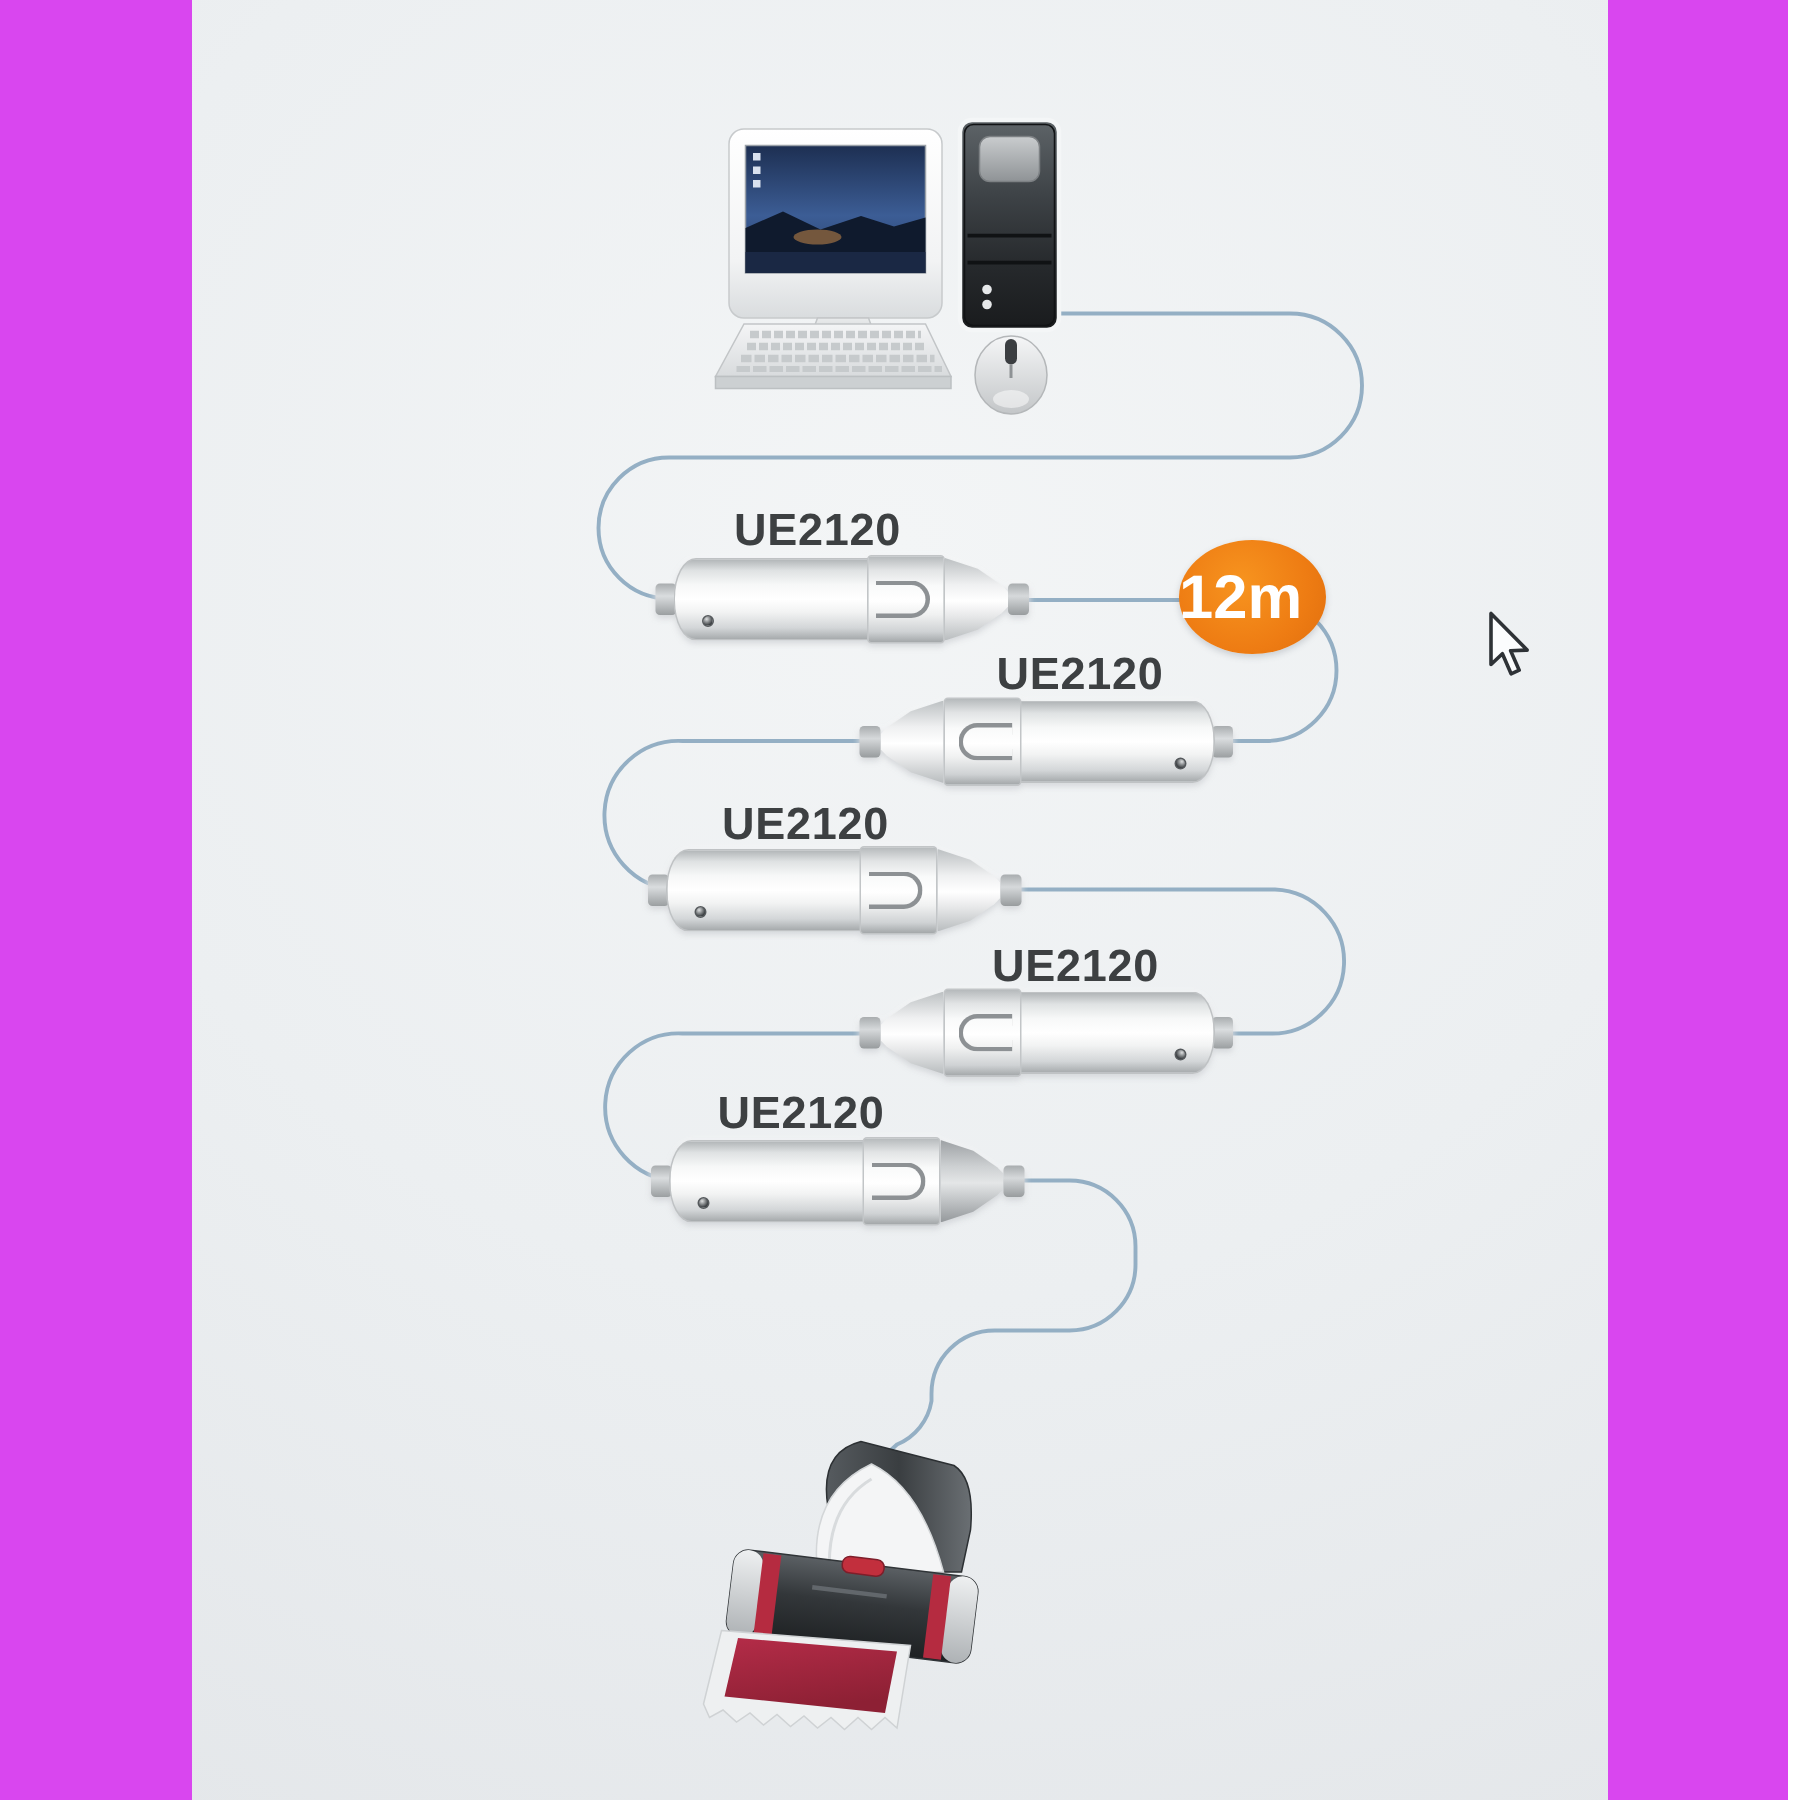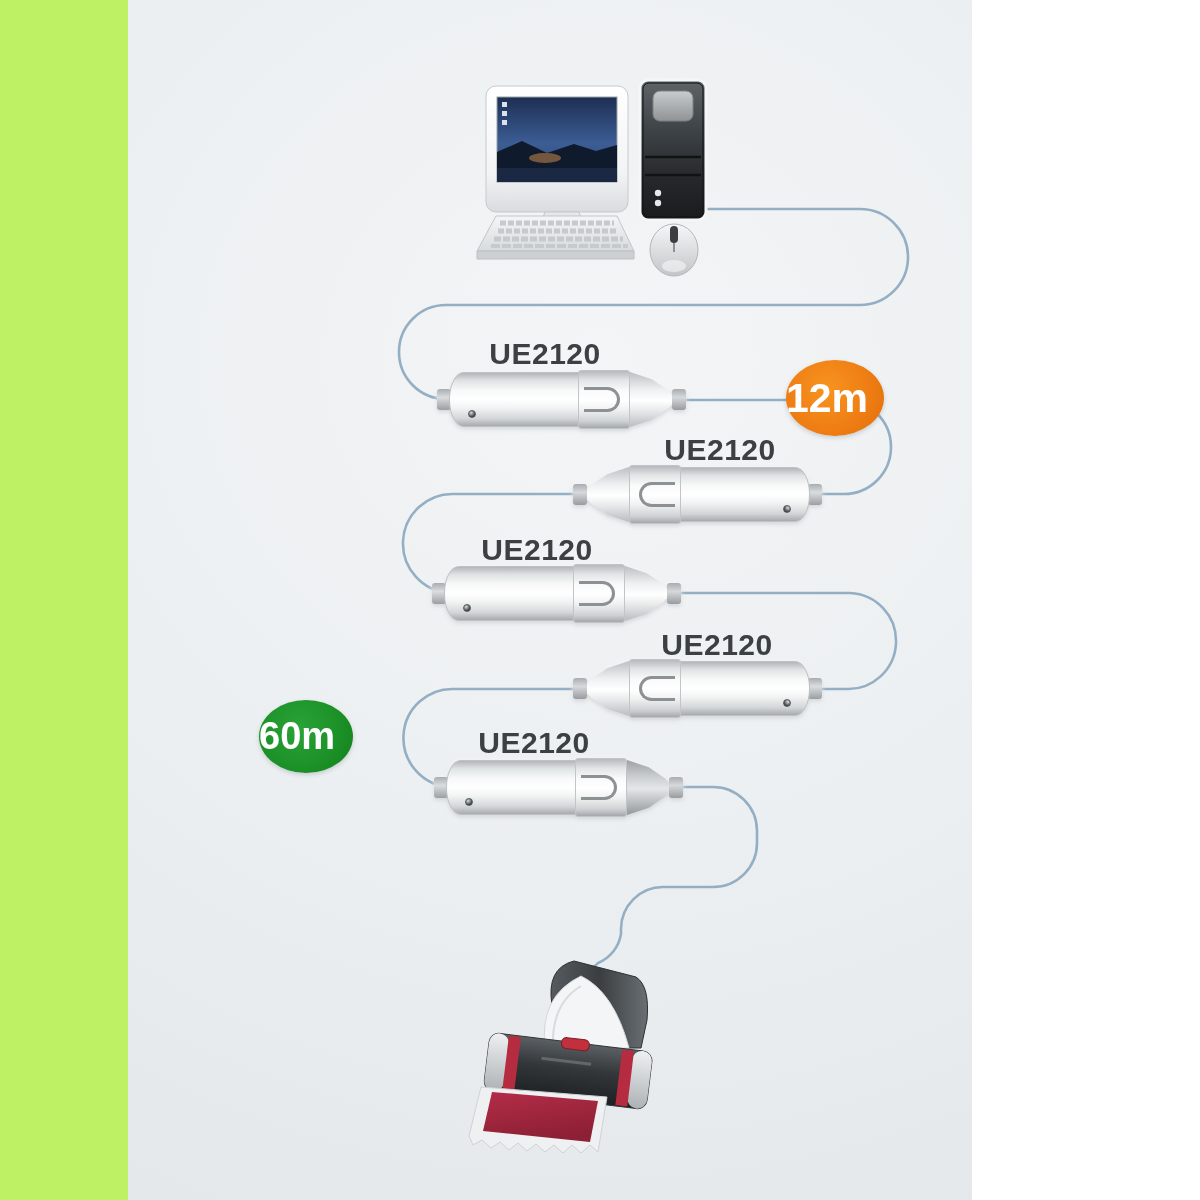--- a/index.html
+++ b/index.html
@@ -1,16 +1,16 @@
 <!DOCTYPE html>
 <html><head>
 <meta charset="utf-8">
 <style>
   html,body{margin:0;padding:0;background:#ffffff;}
-  .canvas{position:relative;width:972px;height:1200px;overflow:hidden;background:#bef264;
+  .canvas{position:relative;width:1192px;height:1200px;overflow:hidden;background:#d946ef;
           font-family:"Liberation Sans", sans-serif;}
   .panel{position:absolute;left:128px;top:0;width:944px;height:1200px;
          background:radial-gradient(ellipse 120% 85% at 50% 30%, #f3f5f6 0%, #eceff1 50%, #e3e6e9 100%);}
   svg.scene{position:absolute;left:0;top:0;}
 
   
   .device{position:absolute;width:249px;height:55px;
           filter:drop-shadow(0 2px 2px rgba(110,120,130,.28)) drop-shadow(0 0 2px rgba(255,255,255,.9));}
   .device.flip{transform:scaleX(-1);}
   .dev-back{position:absolute;left:0;top:17px;width:14px;height:21px;border-radius:3px;
@@ -229,16 +229,13 @@
 
   <div class="dev-label" style="left:445px;top:337px;">UE2120</div>
   <div class="dev-label" style="left:620px;top:433px;">UE2120</div>
   <div class="dev-label" style="left:437px;top:533px;">UE2120</div>
   <div class="dev-label" style="left:617px;top:628px;">UE2120</div>
   <div class="dev-label" style="left:434px;top:726px;">UE2120</div>
 
   <div class="badge badge-12m">
     <span>12m</span>
   </div>
-  <div class="badge badge-60m">
-    <span>60m</span>
-  </div>
 </div>
 
 </body></html>

